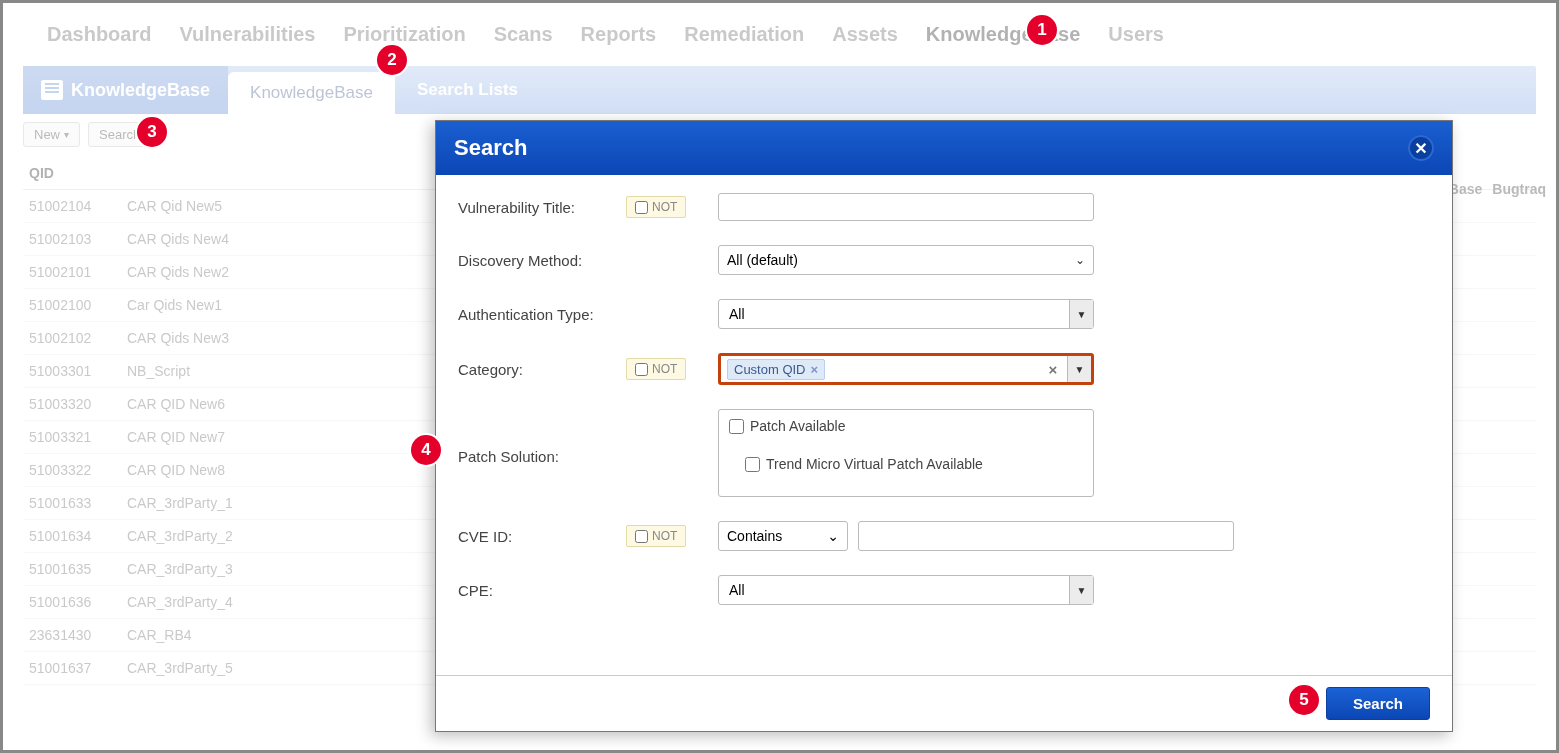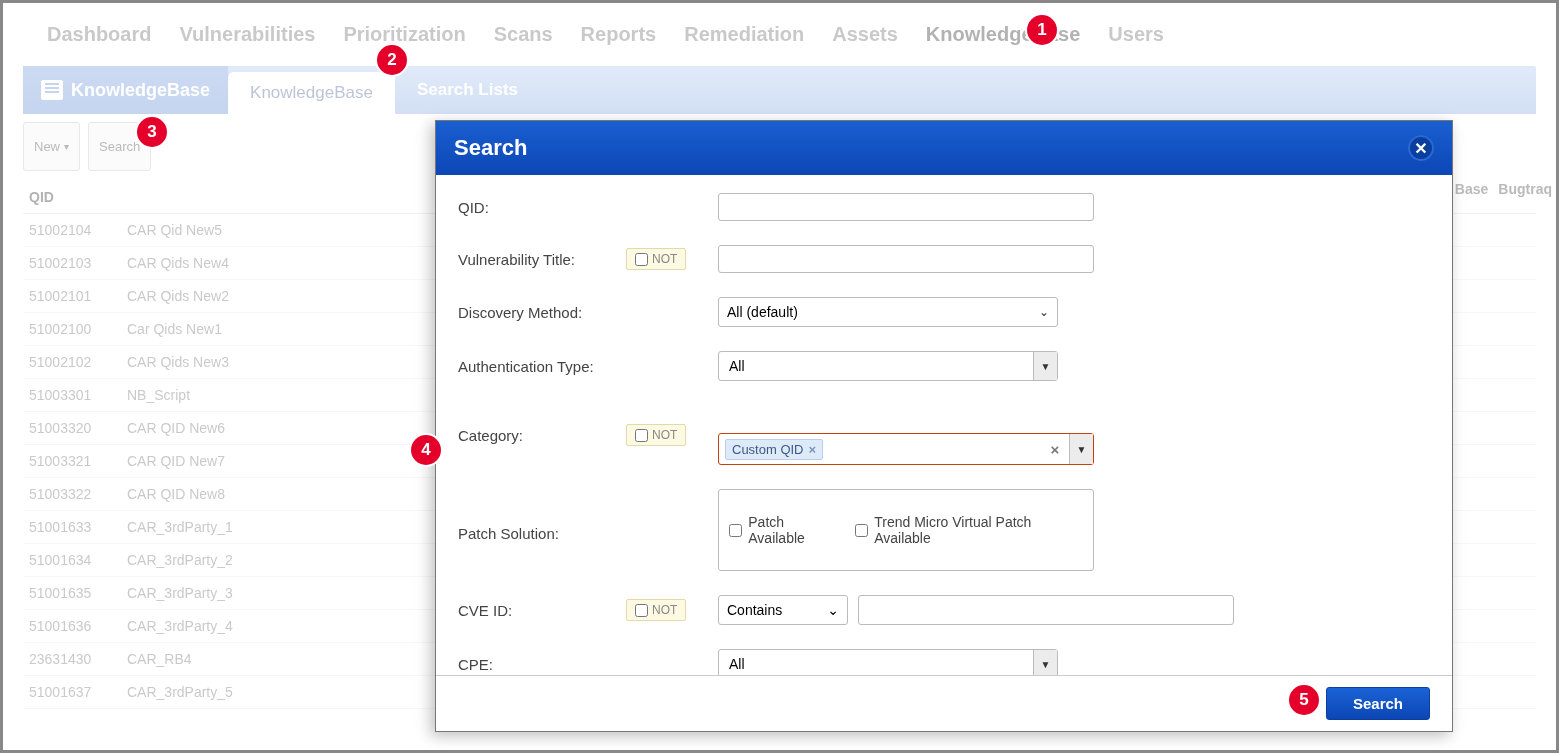--- a/index.html
+++ b/index.html
@@ -14,62 +14,62 @@
 
   .subheader { margin:0 20px; height:48px; background:linear-gradient(#bdd1f0,#9bb9e8); border-radius:2px 2px 0 0; display:flex; align-items:stretch; }
   .subheader .module { display:flex; align-items:center; gap:8px; padding:0 18px; color:#fff; font-weight:700; font-size:18px; background:linear-gradient(#8faee0,#7fa2dd); }
   .subheader .module .book { width:22px; height:20px; background:#fff; border-radius:2px; position:relative; }
   .subheader .module .book::before { content:""; position:absolute; left:4px; top:3px; right:4px; height:2px; background:#7fa2dd; box-shadow: 0 4px 0 #7fa2dd, 0 8px 0 #7fa2dd; }
   .subheader .tab { display:flex; align-items:center; padding:0 22px; color:#6a7da3; font-size:17px; cursor:pointer; }
   .subheader .tab.active { background:#fff; color:#6a7da3; border-radius:6px 6px 0 0; margin-top:6px; }
   .subheader .tab.inactive { color:#fff; font-weight:700; }
 
   .toolbar { margin:8px 20px; display:flex; gap:8px; }
-  .toolbar .btn { border:1px solid #ccc; border-radius:3px; background:#f5f5f5; padding:16px 10px; font-size:13px; color:#666; display:flex; align-items:center; gap:4px;}
+  .toolbar .btn { border:1px solid #ccc; border-radius:3px; background:#f5f5f5; padding:4px 10px; font-size:13px; color:#666; display:flex; align-items:center; gap:4px;}
   .toolbar .btn .caret { font-size:10px; }
 
   .tablehead { margin:10px 20px 0 20px; display:flex; gap:20px; font-size:14px; color:#555; font-weight:600; padding:8px 6px; border-bottom:1px solid #ddd;}
   .tablehead .qid { width:78px; }
   .tablehead .title { flex:0 0 300px; }
-  .righthead { position:absolute; right:4px; top:178px; font-size:14px; color:#666; font-weight:600; display:flex; gap:10px;text-align:center;}
+  .righthead { position:absolute; right:10px; top:178px; font-size:14px; color:#666; font-weight:600; display:flex; gap:10px;text-align:center;}
   .rows { margin:0 20px; }
   .row { display:flex; gap:20px; font-size:14px; color:#888; padding:8px 6px; border-bottom:1px solid #eee;}
   .row .qid { width:78px; }
 
   
   .modal { position:absolute; left:432px; top:117px; width:1018px; height:612px; background:#fff; border:1px solid #777; box-shadow:-4px 4px 14px rgba(0,0,0,0.25); z-index:10; display:flex; flex-direction:column;}
   .modal-header { height:54px; background:linear-gradient(#1a5fd0,#0c46b5); color:#fff; font-size:22px; font-weight:700; display:flex; align-items:center; padding:0 18px; justify-content:space-between;}
   .modal-header .close { width:26px; height:26px; border-radius:50%; background:#0b3f9f; color:#fff; display:flex; align-items:center; justify-content:center; font-size:16px; font-weight:700; cursor:pointer; box-shadow:inset 0 0 0 2px #2a6ad6;}
   .modal-body { flex:1; overflow-y:scroll; padding:18px 22px 12px 22px; }
   .modal-body::-webkit-scrollbar { width:18px; }
   .modal-body::-webkit-scrollbar-thumb { background:#c0c0c0; }
   .modal-body::-webkit-scrollbar-track { background:#ededed; }
 
   .frow { display:flex; align-items:center; margin-bottom:24px; }
   .flabel { width:168px; color:#444; font-size:15px; }
   .fnot { width:92px; }
   .fnot .notlbl { border:1px solid #e2dba8; background:#fdf9e2; padding:3px 8px; border-radius:2px; display:inline-flex; align-items:center; gap:4px; font-size:12px; color:#888;}
   .fnot input[type=checkbox]{ width:13px; height:13px; }
   .fcontrol { flex:0 0 auto; }
   .txt { width:376px; height:28px; border:1px solid #bbb; border-radius:3px; padding:0 8px; font-size:14px; }
-  .sel { width:340px; height:30px; border:1px solid #bbb; border-radius:3px; padding:0 8px; font-size:14px; background:#fff; display:flex; align-items:center; justify-content:space-between; }
+  .sel { width:376px; height:30px; border:1px solid #bbb; border-radius:3px; padding:0 8px; font-size:14px; background:#fff; display:flex; align-items:center; justify-content:space-between; }
   .sel .caret { color:#333; font-size:12px; }
   .sel.btnlike { padding:0; }
   .sel.btnlike .val { flex:1; padding:0 10px; display:flex; align-items:center; }
   .sel.btnlike .dd { width:24px; height:100%; background:#ececec; border-left:1px solid #bbb; display:flex; align-items:center; justify-content:center; font-size:10px; color:#333;}
   .chk { display:inline-flex; align-items:center; gap:6px; font-size:14px; color:#444; margin-right:18px;}
   .chk input { width:15px; height:15px; }
 
-  .tagbox { width:376px; height:32px; border:1px solid #c2410c; border-radius:3px; display:flex; align-items:center; padding:0 0 0 6px; position:relative;margin-top:28px;}
+  .tagbox { width:376px; height:32px; border:3px solid #c2410c; border-radius:3px; display:flex; align-items:center; padding:0 0 0 6px; position:relative;}
   .tagbox .chip { background:#dfeaf8; border:1px solid #b8cfee; color:#3b5a8a; font-size:13px; padding:2px 6px; border-radius:2px; display:inline-flex; align-items:center; gap:5px;}
   .tagbox .chip .x { color:#7a95bf; cursor:pointer; font-weight:700;}
   .tagbox .clear { margin-left:auto; width:28px; display:flex; align-items:center; justify-content:center; color:#777; cursor:pointer; font-size:15px; font-weight:700;}
   .tagbox .dd { width:24px; height:100%; background:#ececec; border-left:1px solid #bbb; display:flex; align-items:center; justify-content:center; font-size:10px; color:#333;}
 
-  .patchbox { width:376px; border:1px solid #bbb; border-radius:3px; padding:8px 10px; display:flex; flex-direction:row; gap:6px;}
+  .patchbox { width:376px; border:1px solid #bbb; border-radius:3px; padding:8px 10px; display:flex; flex-direction:column; gap:6px;}
 
   .cvesel { width:130px; height:30px; border:1px solid #bbb; border-radius:3px; padding:0 8px; font-size:14px; background:#fff; display:flex; align-items:center; justify-content:space-between; margin-right:10px;}
   .cvetxt { width:376px; height:30px; border:1px solid #bbb; border-radius:3px; }
 
   .modal-footer { height:56px; border-top:1px solid #ccc; display:flex; align-items:center; justify-content:flex-end; padding:0 22px;}
   .search-btn { background:linear-gradient(#1a63d6,#0c46b5); color:#fff; border:1px solid #0c3f9f; border-radius:3px; padding:7px 26px; font-size:15px; font-weight:700; cursor:pointer;}
 
   
   .ann { position:absolute; width:30px; height:30px; border-radius:50%; background:#e4002b; color:#fff; font-weight:700; font-size:17px; display:flex; align-items:center; justify-content:center; z-index:30; box-shadow:0 0 0 2px #fff;}
 </style>
@@ -181,25 +181,20 @@
 
 <div class="dim"></div>
 
 <div class="modal">
   <div class="modal-header">
     <span>Search</span>
     <span class="close">✕</span>
   </div>
   <div class="modal-body">
 
-    <div class="frow">
-      <div class="flabel">QID:</div>
-      <div class="fnot"></div>
-      <input class="txt" style="">
-    </div>
 
     <div class="frow">
       <div class="flabel">Vulnerability Title:</div>
       <div class="fnot"><label class="notlbl">
             <input type="checkbox" style="">
             <span>NOT</span>
           </label></div>
       <input class="txt" style="">
     </div>
 

